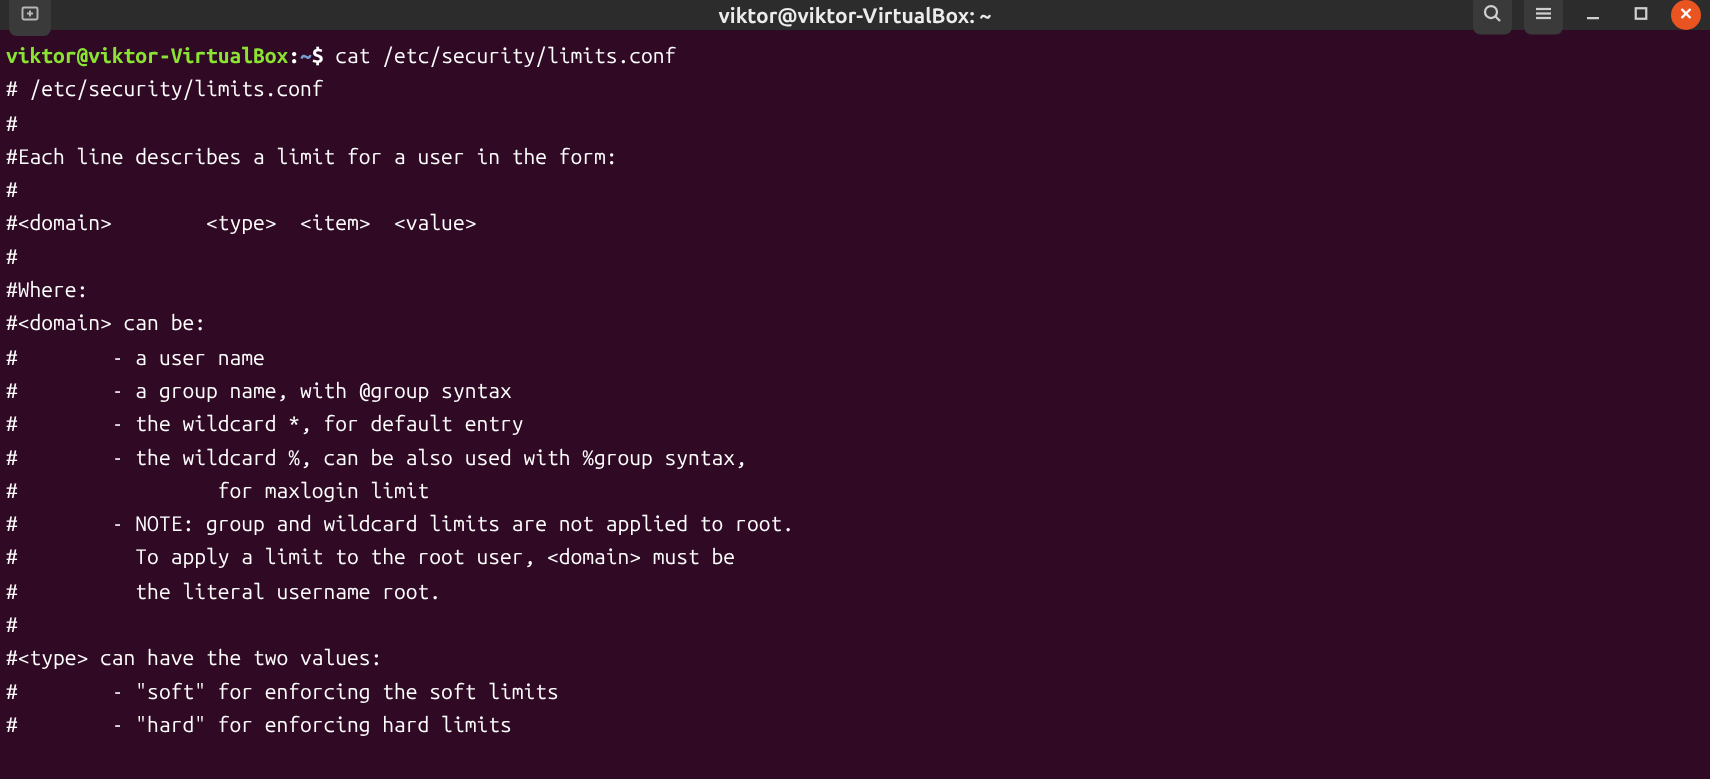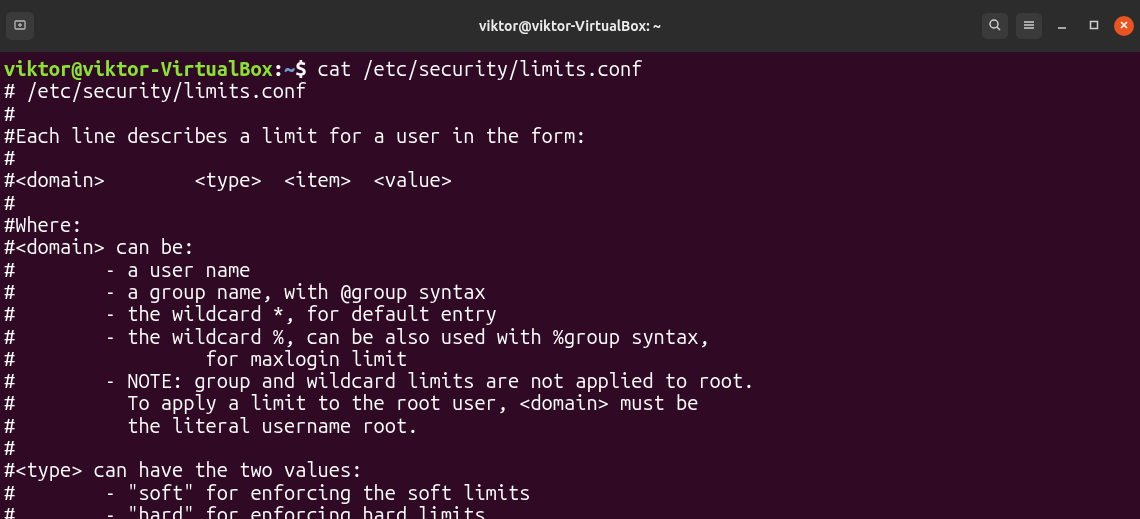--- a/index.html
+++ b/index.html
@@ -6,21 +6,21 @@
   body {
     width: 1140px;
     height: 519px;
     overflow: hidden;
     font-family: "Ubuntu", "DejaVu Sans", sans-serif;
     background: #300a24;
     color: #fff;
     font-size: 15px;
   }
   .titlebar {
-    height: 52px;
+    height: 20px;
     background: #2c2c2c;
     display: flex;
     align-items: center;
     padding: 0 6px;
     color: #eaeaea;
     font-size: 14px;
     position: relative;
   }
   .titlebar-left {
     display: flex;
@@ -77,21 +77,21 @@
     display: flex;
     align-items: center;
     justify-content: center;
     color: #fff;
     font-size: 11px;
     line-height: 1;
   }
   .terminal {
     padding: 6px 4px 0 4px;
     font-family: "Ubuntu Mono", "DejaVu Sans Mono", monospace;
-    font-size: 20px;
+    font-size: 14px;
     line-height: 22.3px;
     white-space: pre;
   }
   .prompt-user { color: #8ae232; font-weight: bold; }
   .prompt-colon { color: #ffffff; font-weight: bold; }
   .prompt-path { color: #729fcf; font-weight: bold; }
   .prompt-dollar { color: #ffffff; font-weight: bold; }
   .output { color: #ffffff; }
 </style>
 </head>

